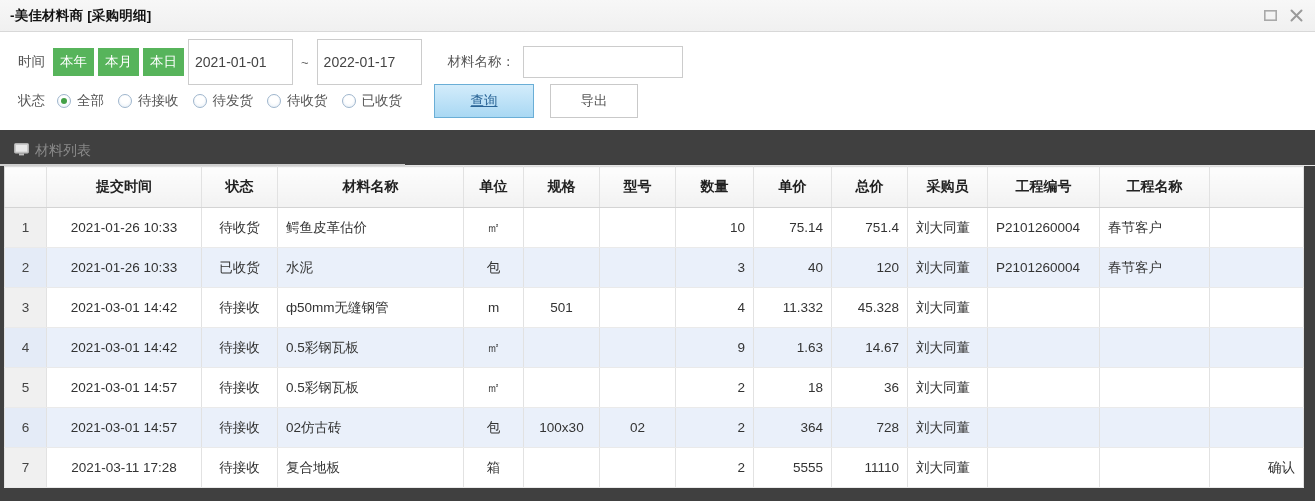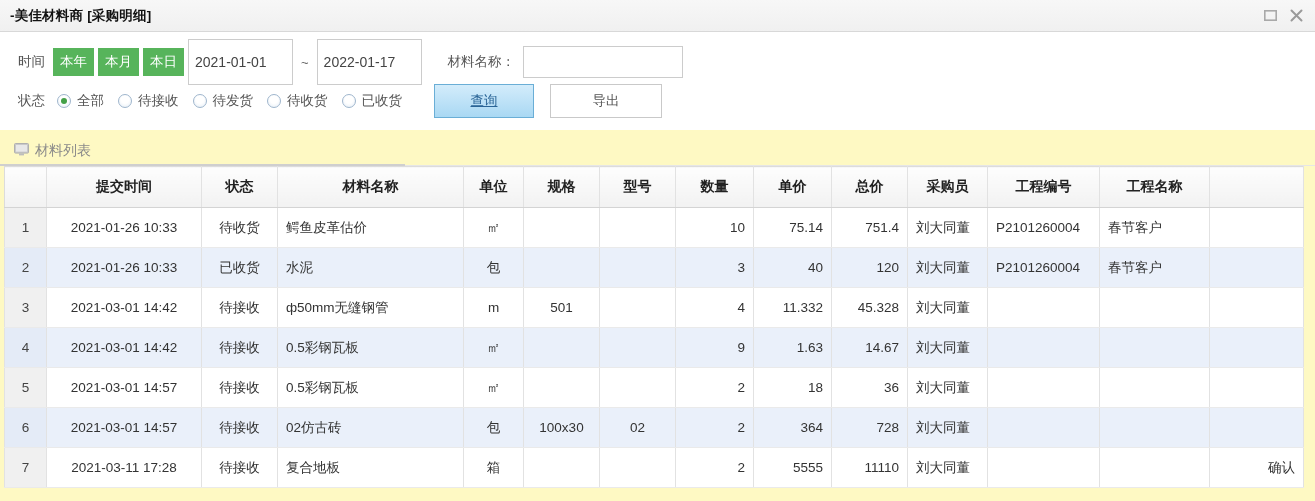--- a/index.html
+++ b/index.html
@@ -5,21 +5,21 @@
   * { box-sizing: border-box; }
   html, body {
     margin: 0; padding: 0;
     width: 1315px; height: 501px;
     overflow: hidden;
     background: #ffffff;
     font-family: "Liberation Sans", "DejaVu Sans", sans-serif;
     font-size: 13px;
     color: #333;
   }
-  #app { position: relative; width: 1315px; height: 501px; background:#fef9c3; }
+  #app { position: relative; width: 1315px; height: 501px; background:#404040; }
 
   
   .titlebar {
     height: 32px;
     background: linear-gradient(#f7f7f7, #f0f0f0);
     border-bottom: 1px solid #d8d8d8;
     display: flex; align-items: center;
     padding: 0 6px 0 10px;
   }
   .titlebar .title {
@@ -83,21 +83,21 @@
   .qbtn {
     width: 100px; height: 34px;
     background: linear-gradient(#d3ecfb, #a9d8f3);
     border: 1px solid #6aaed6;
     color: #2a6496; font-size: 13.5px;
     display:flex; align-items:center; justify-content:center;
     cursor:pointer; margin-left: 18px; font-family: inherit;
   }
   .qbtn span { text-decoration: underline; }
   .ebtn {
-    width: 112px; height: 34px;
+    width: 88px; height: 34px;
     background: #fff; border: 1px solid #c9c9c9;
     color: #555; font-size: 13.5px;
     display:flex; align-items:center; justify-content:center;
     cursor:pointer; margin-left: 16px; font-family: inherit;
   }
 
   
   .tabstrip { position: relative; height: 28px; margin-top: 8px; }
   .tab {
     display:flex; align-items:center; gap:6px;

